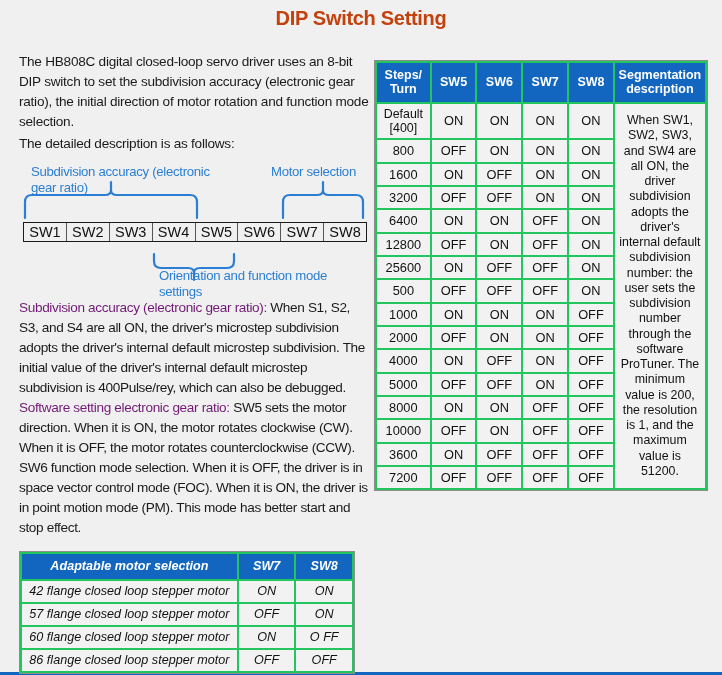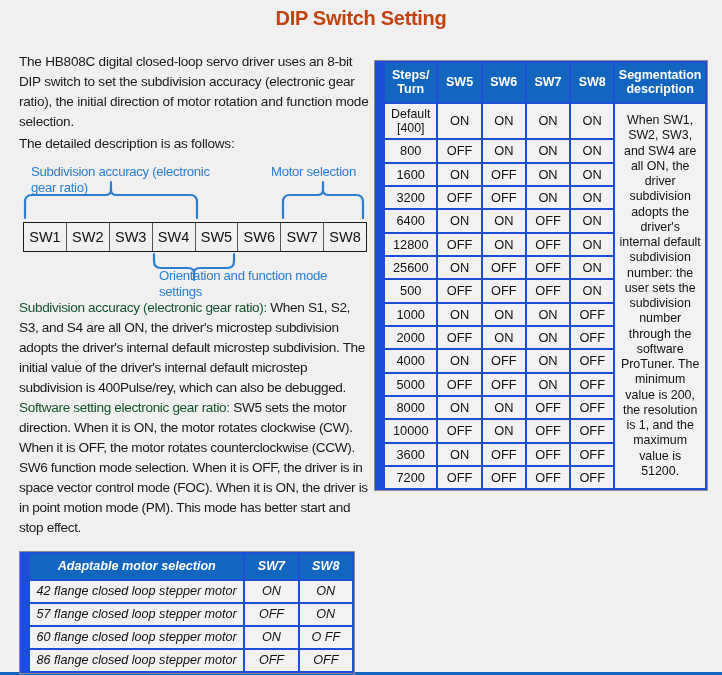--- a/index.html
+++ b/index.html
@@ -54,21 +54,21 @@
   
   .para {
     font-size: 13.6px;
     color: #1a1a1a;
     line-height: 1.47;
     margin: 0;
     letter-spacing: -0.25px;
   }
   .para.tight { letter-spacing: -0.35px; }
   .blue-lead {
-    color: #14532d;
+    color: #701a75;
   }
   
   .sw-diagram {
     position: relative;
     margin-top: 10px;
     height: 132px;
     width: 352px;
   }
   .cap {
     position: absolute;
@@ -80,21 +80,21 @@
   }
   .cap-sub { left: 12px; top: 0px; width: 190px; }
   .cap-motor { left: 252px; top: 0px; width: 96px; }
   .cap-orient { left: 140px; top: 104px; width: 200px; }
 
   .sw-row {
     position: absolute;
     top: 58px;
     left: 4px;
     width: 344px;
-    height: 30px;
+    height: 20px;
     border: 1.6px solid #1a1a1a;
     box-sizing: border-box;
     display: flex;
     background: #f0f0f0;
   }
   .sw-cell {
     flex: 1 1 0;
     border-right: 1.2px solid #555;
     display: flex;
     align-items: center;
@@ -107,24 +107,23 @@
 
   svg.brace { position: absolute; overflow: visible; }
   #brace-sub { left: 4px; top: 28px; }
   #brace-motor { left: 262px; top: 28px; }
   #brace-orient { left: 133px; top: 90px; }
 
   
   table.grid {
     border-collapse: separate;
     border-spacing: 2px;
-    background: #1d4ed8;
+    background: #22c55e;
     border: 1px solid #8d8d8d;
     font-size: 13px;
-    padding-left: 8px;
   }
   table.grid th {
     background: #1266c0;
     color: #ffffff;
     font-weight: bold;
     text-align: center;
     padding: 5px 2px;
     line-height: 1.15;
   }
   table.grid td {

